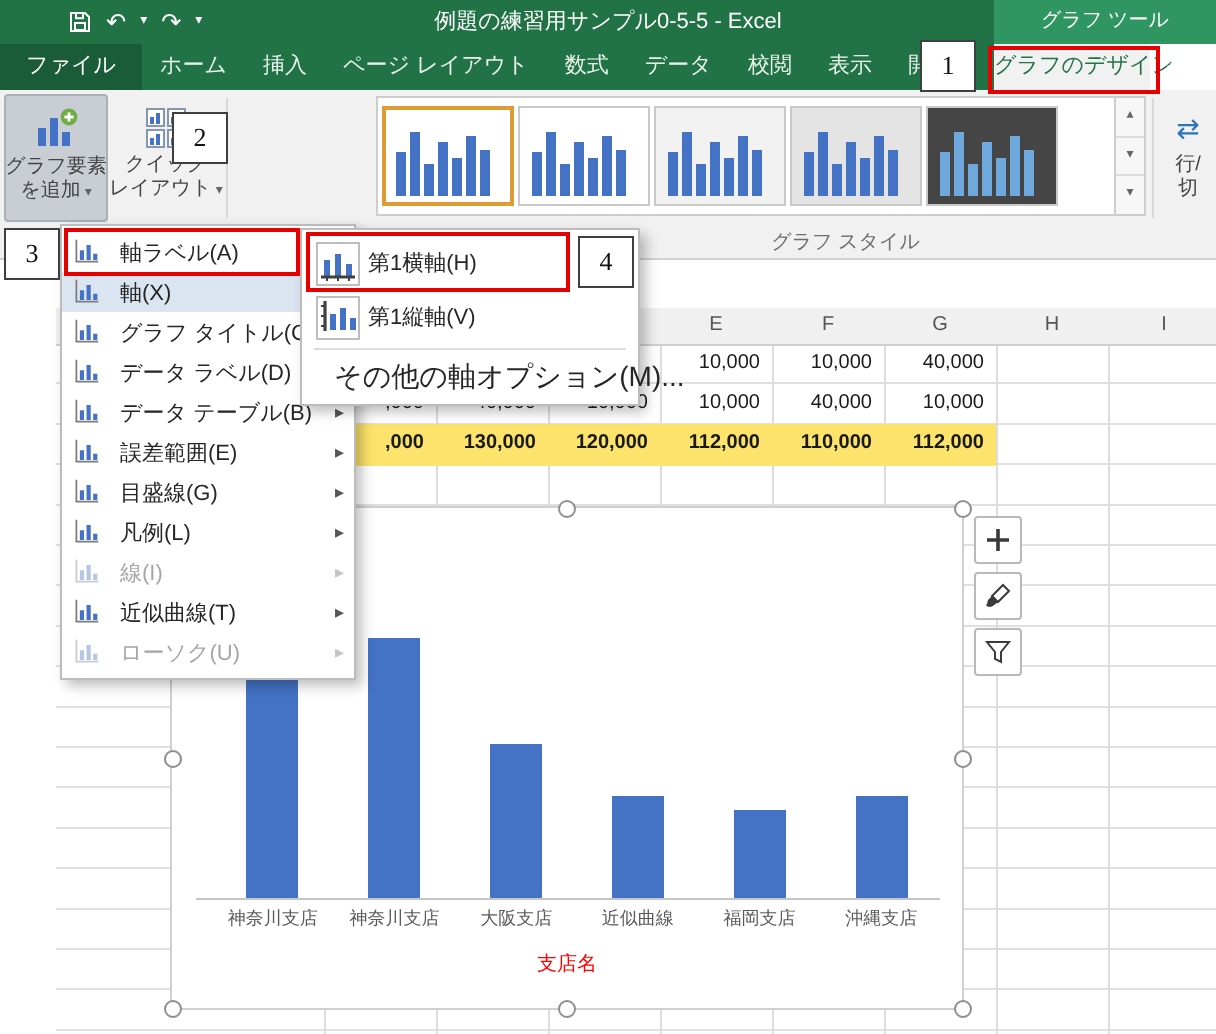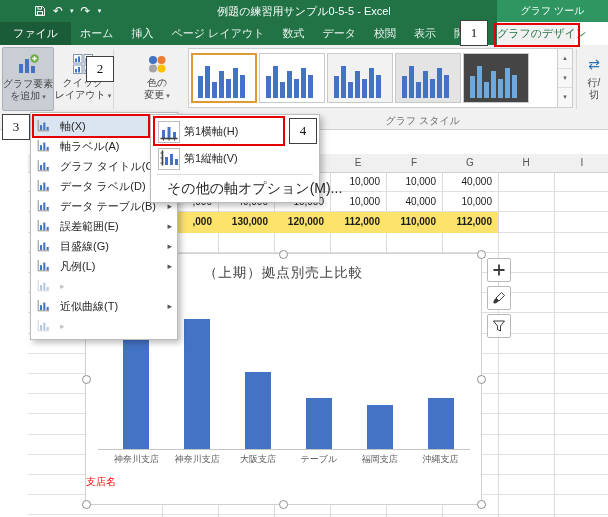--- a/index.html
+++ b/index.html
@@ -62,21 +62,21 @@
   
   .chart{position:absolute;left:85px;top:253px;width:395px;height:250px;background:#fff;
          border:1px solid #d2cfcf;z-index:10;box-sizing:content-box;}
   .chart-title{position:absolute;left:0;top:10px;width:100%;text-align:center;font-size:13.5px;
                color:#3f3f3f;letter-spacing:1px;}
   .plot{position:absolute;left:0;top:0;width:395px;height:195px;}
   .bar{position:absolute;bottom:0;width:26px;}
   .axisline{position:absolute;left:12px;top:195px;width:372px;height:1px;background:#c6c6c6;}
   .catlabels{position:absolute;left:0;top:199px;width:395px;height:12px;}
   .catlabel{position:absolute;top:0;width:68px;text-align:center;font-size:9px;color:#595959;white-space:nowrap;}
-  .xlabel{position:absolute;left:0;top:221px;width:100%;text-align:left;font-size:10px;color:#ff0000;}
+  .xlabel{position:absolute;left:0;top:221px;width:100%;text-align:center;font-size:10px;color:#ff0000;}
   .handle{position:absolute;width:7px;height:7px;border-radius:50%;background:#fff;border:1px solid #8f8f8f;z-index:11;}
   .sidebtn{position:absolute;left:487px;width:22px;height:22px;background:#fff;border:1px solid #b9b9b9;
            border-radius:2px;display:flex;align-items:center;justify-content:center;z-index:11;}
   
   .menu{position:absolute;left:30px;top:112px;width:148px;background:#fff;border:1px solid #bcbcbc;
         box-shadow:3px 3px 6px rgba(0,0,0,.25);z-index:20;padding:3px 0;box-sizing:border-box;}
   .mitem{display:flex;align-items:center;height:20px;padding:0 5px;font-size:11px;color:#262626;}
   .mitem.sel{background:#dbe5f1;}
   .mitem.disabled{color:#a6a6a6;}
   .mitem.disabled .micon{opacity:.4;}
@@ -191,32 +191,20 @@
           <rect x="14.5" y="17" width="2" height="3.5" fill="#4472c4"></rect>
           <rect x="17.5" y="15" width="2" height="5.5" fill="#4472c4"></rect>
         </svg>
       </span>
       <span class="bl">クイック</span>
       <span class="bl caret">レイアウト</span>
     </div>
 
     <div class="vsep" style="left:113px;"></div>
 
-    <div class="big-btn" style="left:134px;width:46px;">
-      <span class="bicon">
-        <svg width="24" height="24" viewBox="0 0 24 24">
-          <circle cx="8" cy="8" r="4" fill="#4472c4"></circle>
-          <circle cx="16.5" cy="8" r="4" fill="#ed7d31"></circle>
-          <circle cx="8" cy="16.5" r="4" fill="#a5a5a5"></circle>
-          <circle cx="16.5" cy="16.5" r="4" fill="#ffc000"></circle>
-        </svg>
-      </span>
-      <span class="bl">色の</span>
-      <span class="bl caret">変更</span>
-    </div>
 
     <div class="gallery">
         <div class="thumb sel" style="background: rgb(255, 255, 255);">
           <div class="tbar" style="height: 22px;"></div>
           <div class="tbar" style="height: 32px;"></div>
           <div class="tbar" style="height: 16px;"></div>
           <div class="tbar" style="height: 27px;"></div>
           <div class="tbar" style="height: 19px;"></div>
           <div class="tbar" style="height: 30px;"></div>
           <div class="tbar" style="height: 23px;"></div>
@@ -296,35 +284,34 @@
       <div class="yellowband" style="top: 212.4px;"></div>
       <div class="cell hl" style="left: 162px; top: 212.4px;">,000</div>
       <div class="cell hl" style="left: 218px; top: 212.4px;">130,000</div>
       <div class="cell hl" style="left: 274px; top: 212.4px;">120,000</div>
       <div class="cell hl" style="left: 330px; top: 212.4px;">112,000</div>
       <div class="cell hl" style="left: 386px; top: 212.4px;">110,000</div>
       <div class="cell hl" style="left: 442px; top: 212.4px;">112,000</div>
     </div>
 
   <div class="chart">
-    <div class="chart-title">（上期）拠点別売上比較</div>
     <div class="plot">
         <div class="bar" style="left: 37.4167px; height: 147px; background: rgb(68, 114, 196);"></div>
         <div class="bar" style="left: 98.25px; height: 130px; background: rgb(68, 114, 196);"></div>
         <div class="bar" style="left: 159.083px; height: 77px; background: rgb(68, 114, 196);"></div>
         <div class="bar" style="left: 219.917px; height: 51px; background: rgb(68, 114, 196);"></div>
         <div class="bar" style="left: 280.75px; height: 44px; background: rgb(68, 114, 196);"></div>
         <div class="bar" style="left: 341.583px; height: 51px; background: rgb(68, 114, 196);"></div>
       </div>
     <div class="axisline"></div>
     <div class="catlabels">
         <div class="catlabel" style="left: 16.4167px;">神奈川支店</div>
         <div class="catlabel" style="left: 77.25px;">神奈川支店</div>
         <div class="catlabel" style="left: 138.083px;">大阪支店</div>
-        <div class="catlabel" style="left: 198.917px;">テーブル</div>
+        <div class="catlabel" style="left: 198.917px;">近似曲線</div>
         <div class="catlabel" style="left: 259.75px;">福岡支店</div>
         <div class="catlabel" style="left: 320.583px;">沖縄支店</div>
       </div>
     <div class="xlabel">支店名</div>
   <div class="handle" style="left: -4px; top: -4px;"></div>
       <div class="handle" style="left: 193px; top: -4px;"></div>
       <div class="handle" style="left: 391px; top: -4px;"></div>
       <div class="handle" style="left: -4px; top: 121px;"></div>
       <div class="handle" style="left: 391px; top: 121px;"></div>
       <div class="handle" style="left: -4px; top: 246px;"></div>
@@ -343,44 +330,44 @@
       <path d="M4 7l3 3-2.2 1.8c-1 .8-2.8 1-3.8-.2.8-.4.6-1.6 1-2.6z" fill="#3a3a3a"></path>
     </svg>
   </div>
   <div class="sidebtn" style="top:314px;">
     <svg width="14" height="14" viewBox="0 0 14 14">
       <path d="M1.5 2h11L8.5 7v5l-3-1.5V7z" fill="none" stroke="#3a3a3a"></path>
     </svg>
   </div>
 
   <div class="menu">
+      <div class="mitem">
+        <span class="micon">
+          <svg width="14" height="14" viewBox="0 0 16 16">
+            <use href="#sym-minichart"></use>
+          </svg>
+        </span>
+        <span class="mlabel">軸ラベル(A)</span>
+        <span class="marrow">▸</span>
+      </div>
       <div class="mitem sel">
         <span class="micon">
           <svg width="14" height="14" viewBox="0 0 16 16">
             <use href="#sym-minichart"></use>
           </svg>
         </span>
         <span class="mlabel">軸(X)</span>
         <span class="marrow">▸</span>
       </div>
       <div class="mitem">
         <span class="micon">
           <svg width="14" height="14" viewBox="0 0 16 16">
             <use href="#sym-minichart"></use>
           </svg>
         </span>
-        <span class="mlabel">軸ラベル(A)</span>
-        <span class="marrow">▸</span>
-      </div>
-      <div class="mitem">
-        <span class="micon">
-          <svg width="14" height="14" viewBox="0 0 16 16">
-            <use href="#sym-minichart"></use>
-          </svg>
-        </span>
         <span class="mlabel">グラフ タイトル(C)</span>
         <span class="marrow">▸</span>
       </div>
       <div class="mitem">
         <span class="micon">
           <svg width="14" height="14" viewBox="0 0 16 16">
             <use href="#sym-minichart"></use>
           </svg>
         </span>
         <span class="mlabel">データ ラベル(D)</span>
@@ -421,37 +408,39 @@
         </span>
         <span class="mlabel">凡例(L)</span>
         <span class="marrow">▸</span>
       </div>
       <div class="mitem disabled">
         <span class="micon">
           <svg width="14" height="14" viewBox="0 0 16 16">
             <use href="#sym-minichart"></use>
           </svg>
         </span>
+        <span class="mlabel">線(I)</span>
         <span class="marrow">▸</span>
       </div>
       <div class="mitem">
         <span class="micon">
           <svg width="14" height="14" viewBox="0 0 16 16">
             <use href="#sym-minichart"></use>
           </svg>
         </span>
         <span class="mlabel">近似曲線(T)</span>
         <span class="marrow">▸</span>
       </div>
       <div class="mitem disabled">
         <span class="micon">
           <svg width="14" height="14" viewBox="0 0 16 16">
             <use href="#sym-minichart"></use>
           </svg>
         </span>
+        <span class="mlabel">ローソク(U)</span>
         <span class="marrow">▸</span>
       </div>
     </div>
 
   <div class="submenu">
     <div class="smitem">
       <span class="smicon">
         <svg width="24" height="24" viewBox="0 0 24 24">
             <use href="#sym-haxis"></use>
           </svg>

